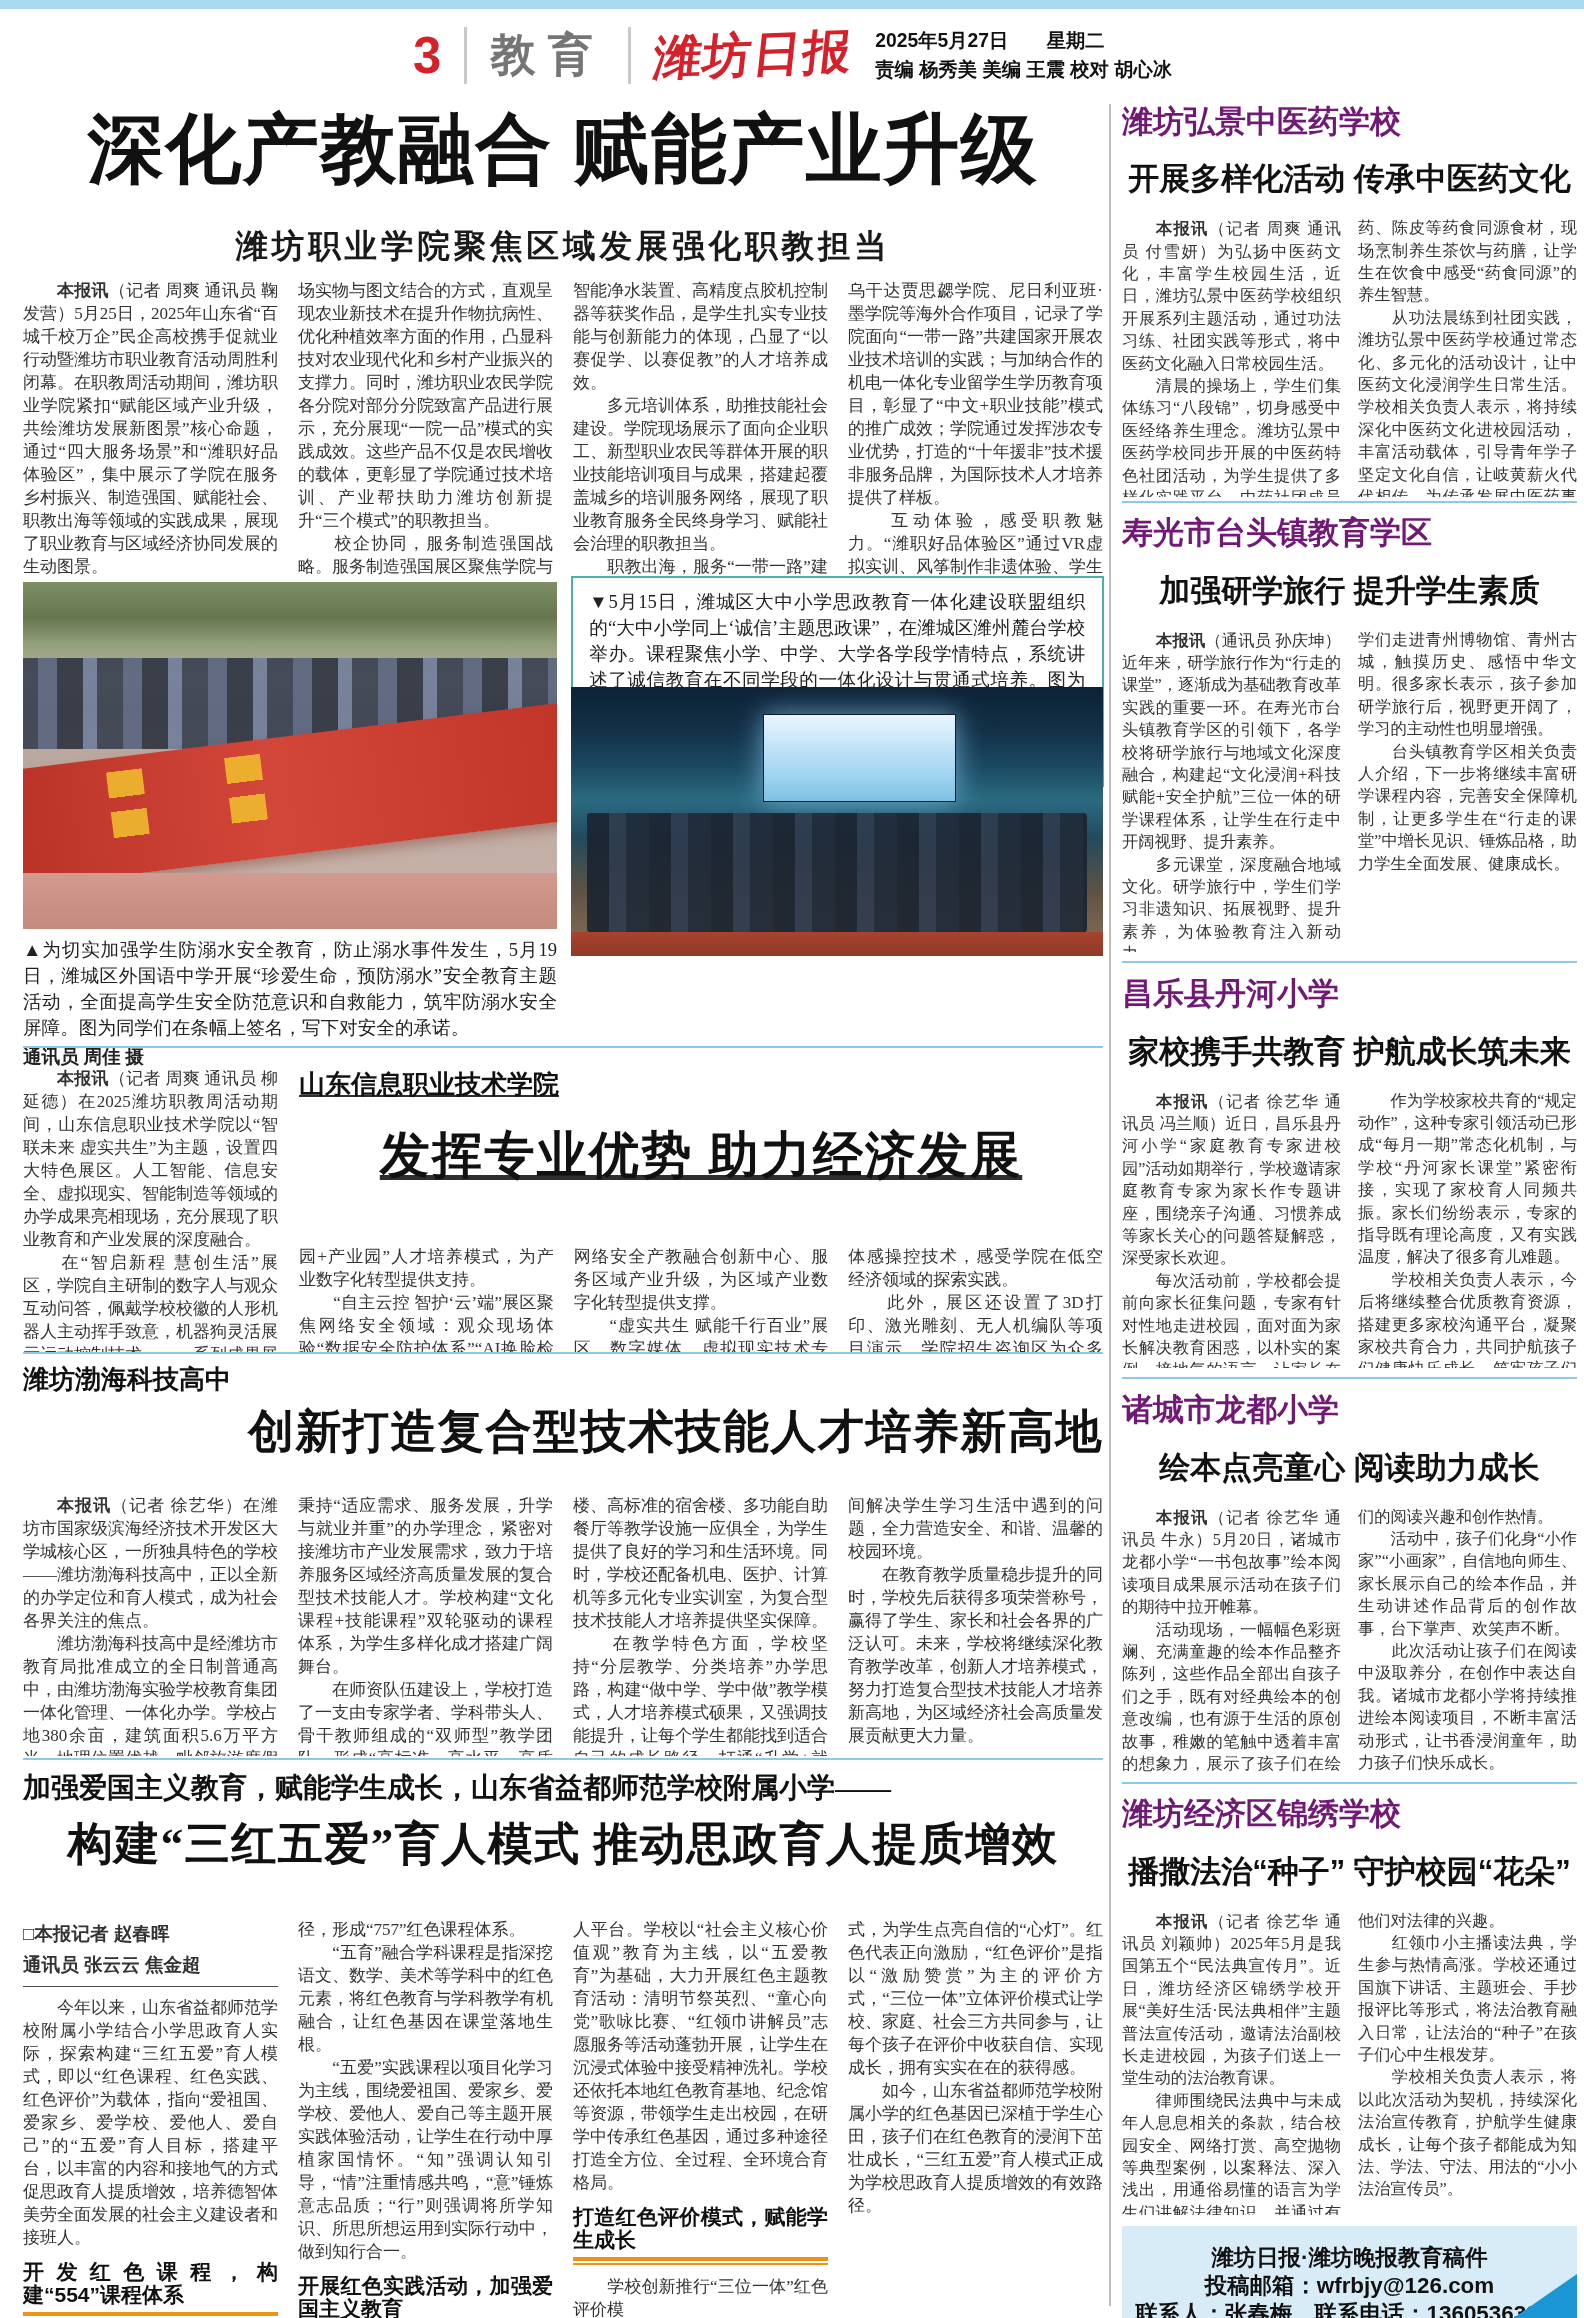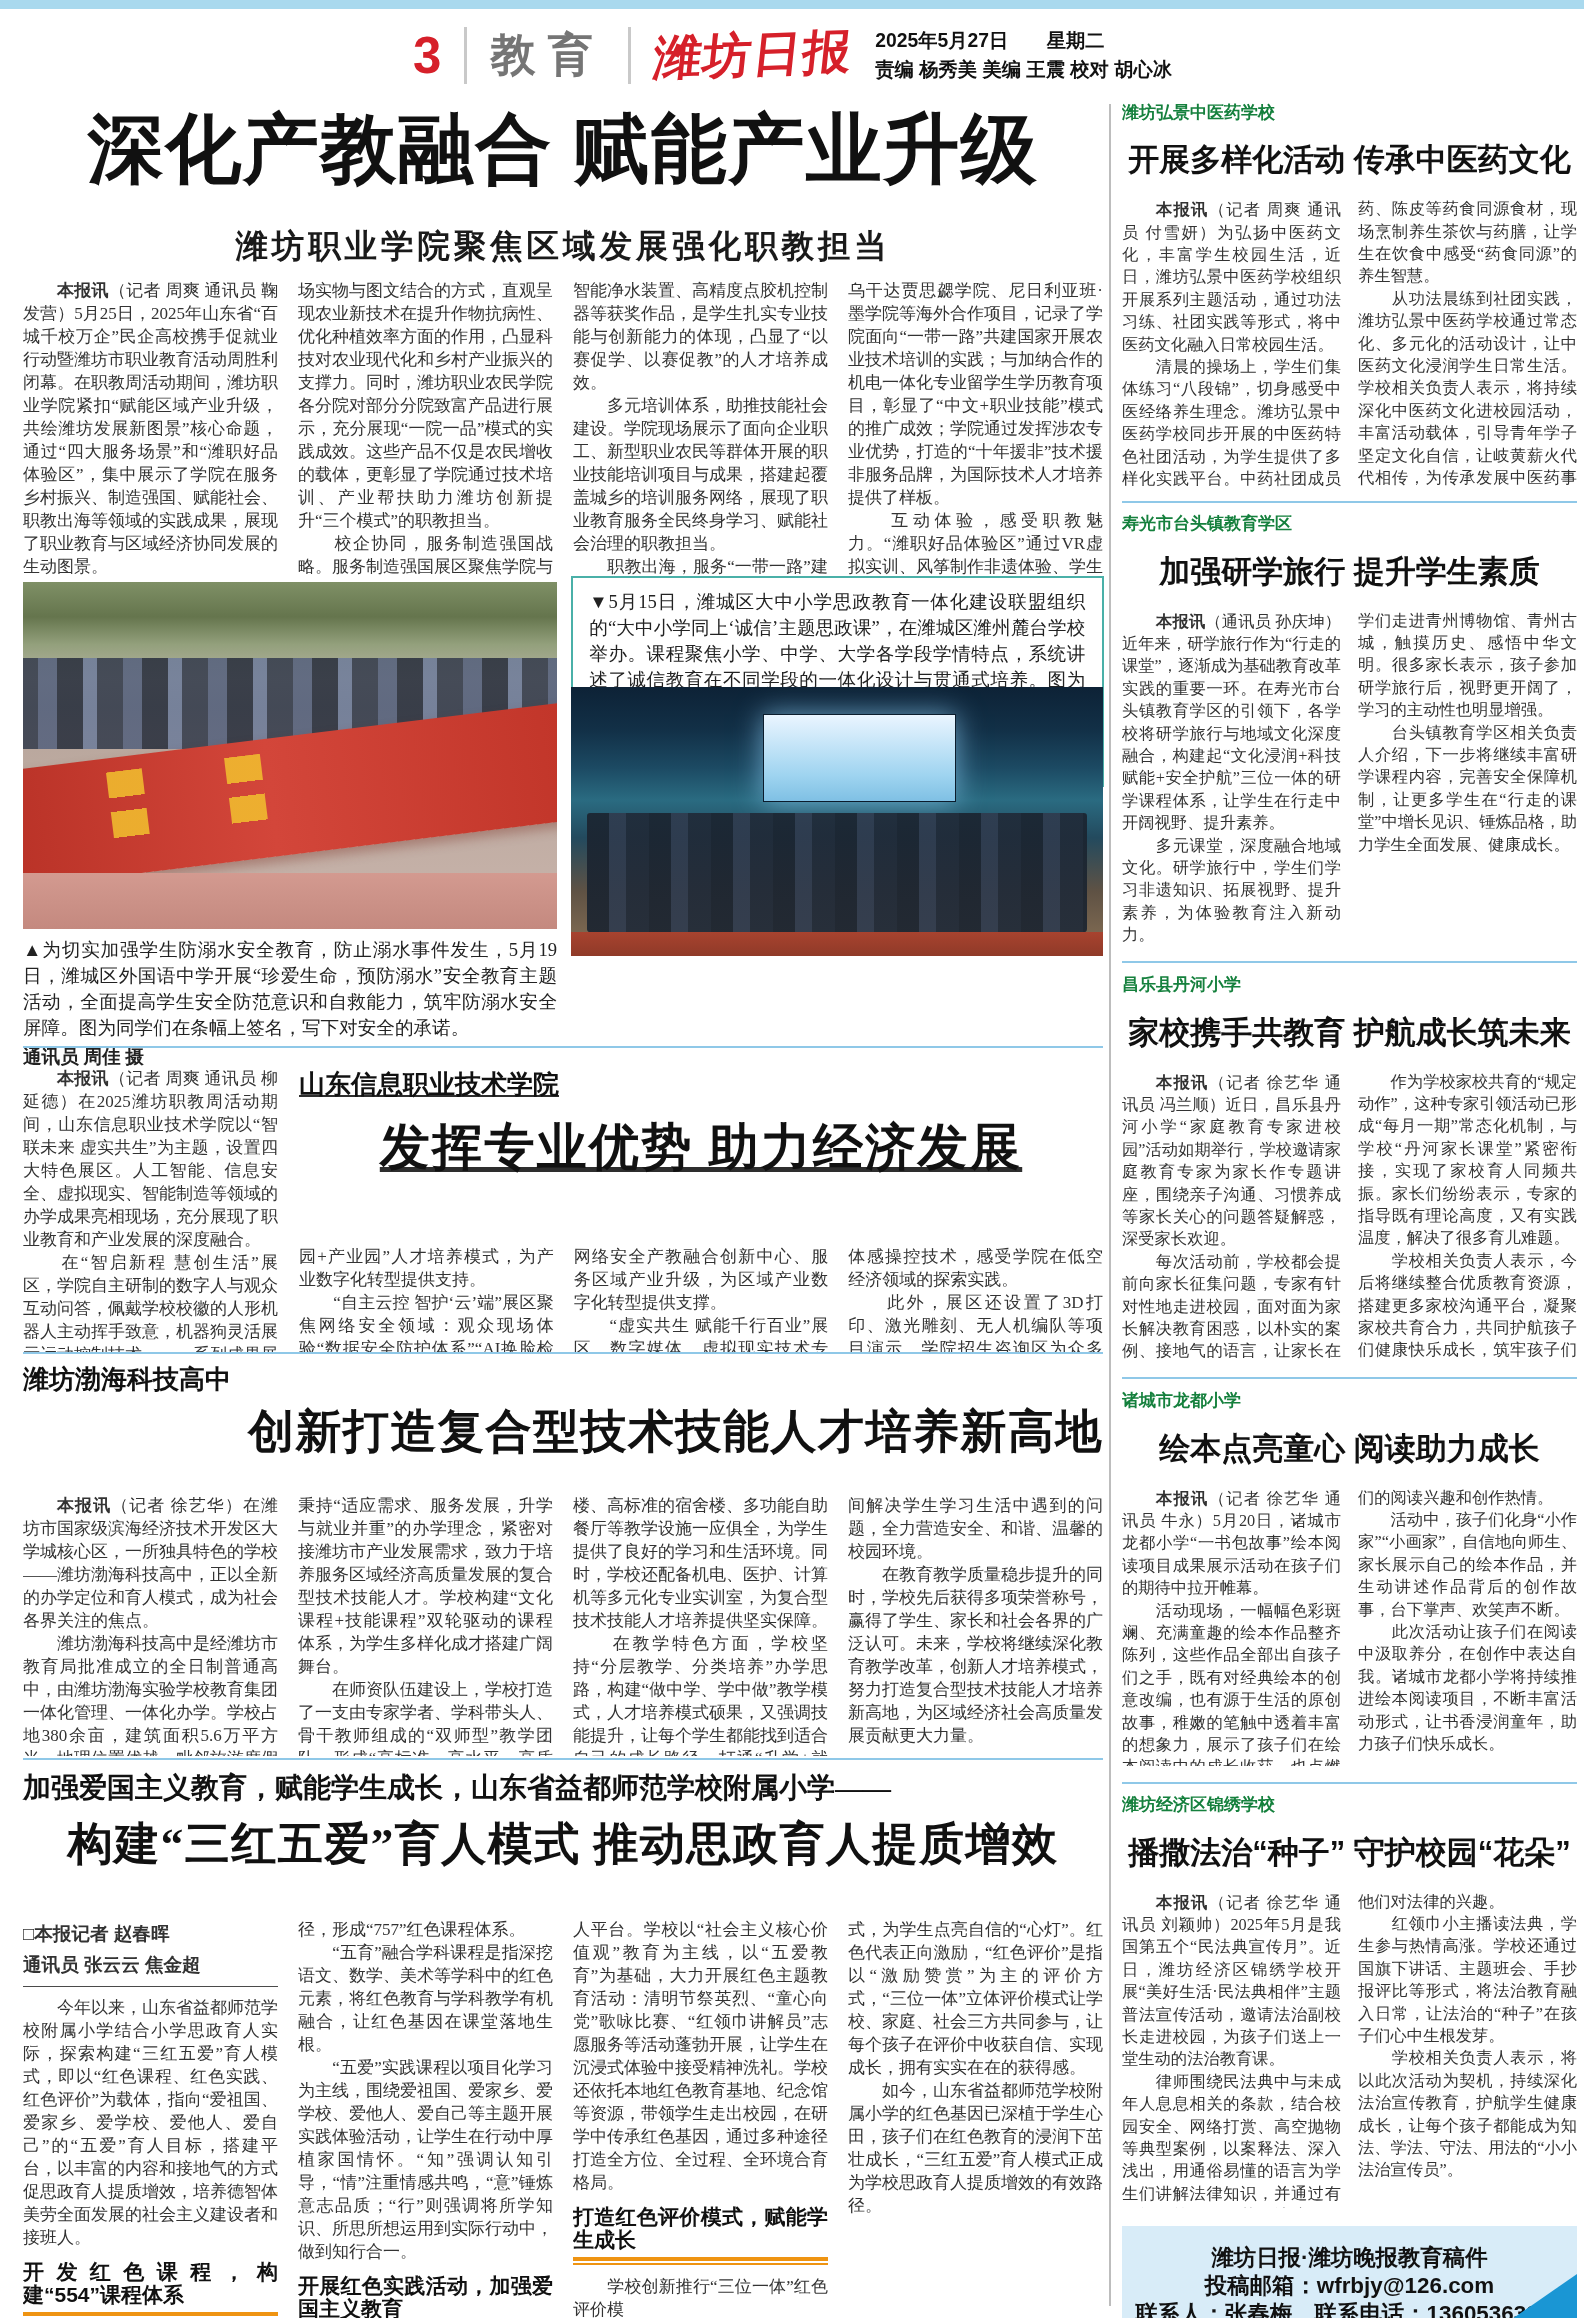--- a/index.html
+++ b/index.html
@@ -45,39 +45,39 @@
   .deskR{position:absolute;bottom:0;left:0;width:100%;height:9%;background:linear-gradient(180deg,#a8432f,#8f3a28);}
   .capL{position:absolute;left:0;top:844px;width:534px;font-size:18.6px;line-height:26px;text-align:justify;color:#222;}
   .capbox{position:absolute;left:548px;top:483px;width:496px;padding:10.8px 16.3px;border:2.3px solid #4ab0a8;
      font-size:18.6px;line-height:26px;text-align:justify;color:#222;}
   .credit{font-weight:bold;margin-top:3.1px;}
   
   .info{position:absolute;left:0;top:974px;right:0;height:286px;}
   .info .col1{position:absolute;left:0;top:0;width:255px;height:286px;overflow:hidden;text-align:justify;font-size:17px;line-height:23px;color:#333;}
   .headblk{position:absolute;left:276px;top:0;width:804px;text-decoration:underline;}
   .kickerL{font-family:"Liberation Sans","DejaVu Sans",sans-serif;font-weight:bold;font-size:26px;color:#111;}
-  .info-head{text-align:center;font-size:50px;font-weight:900;margin-top:12px;letter-spacing:2.3px;color:#111;}
+  .info-head{text-align:center;font-size:50px;font-weight:900;margin-top:20px;letter-spacing:2.3px;color:#111;}
   .info .cols{position:absolute;left:276px;top:178px;width:804px;height:108px;}
   
   .bohai{position:absolute;left:0;top:1269px;right:0;height:393px;}
   .bohai-head{position:absolute;top:39px;left:0;right:0;text-align:right;font-size:46px;font-weight:900;letter-spacing:1.5px;color:#111;}
   .bohai .cols{position:absolute;top:132px;left:0;right:0;height:262px;}
   
   .sanhong{position:absolute;left:0;top:1676px;right:0;height:550px;}
   .sh-kicker{font-size:28px;font-weight:bold;color:#111;}
   .sh-head{position:absolute;top:45px;left:0;right:0;text-align:center;font-size:45px;font-weight:900;letter-spacing:1.5px;color:#111;}
   .sanhong .cols{position:absolute;top:149px;left:0;right:0;height:402px;}
   .reporter{font-weight:bold;font-size:18.6px;line-height:31px;border-bottom:1.5px solid #4a4a4a;padding-bottom:6.2px;margin-bottom:9.3px;
      font-family:"Liberation Sans","DejaVu Sans",sans-serif;}
   .osub{font-weight:bold;font-size:21px;margin:10.8px 0 14px;font-family:"Liberation Sans","DejaVu Sans",sans-serif;color:#111;}
   .oubar{height:3.9px;background:#ef9412;margin-top:6.2px;position:relative;}
   .oubar::after{content:"";position:absolute;left:0;right:0;top:6.2px;height:2.3px;background:#ef9412;}
   
   .rart{position:absolute;left:0;width:455px;overflow:hidden;}
-  .rkicker{font-family:Liberation Sans, sans-serif;font-weight:bold;font-size:17px;color:#15803d;}
+  .rkicker{font-family:Liberation Sans, sans-serif;font-weight:bold;font-size:31px;color:#701a75;}
   .rhead{text-align:center;font-family:"Liberation Sans","DejaVu Sans",sans-serif;font-weight:bold;font-size:31px;margin-top:15.5px;color:#111;}
   .rbody{display:flex;gap:17px;margin-top:17px;overflow:hidden;text-align:justify;font-size:16.3px;line-height:22.4px;color:#333;}
   .rbody .col{flex:1 1 0;overflow:hidden;}
   .fbox{position:absolute;top:2133px;left:0;width:455px;height:93px;background:#d8ecf8;box-sizing:border-box;
      padding-top:18px;text-align:center;font-weight:bold;font-family:"Liberation Sans","DejaVu Sans",sans-serif;color:#111;}
   .fbox .fl{font-size:22.4px;line-height:28px;}
   .ftri{position:absolute;right:0;bottom:0;width:0;height:0;border-left:65px solid transparent;border-bottom:45px solid #1a96d4;}
 </style>
 </head>
 <body>

